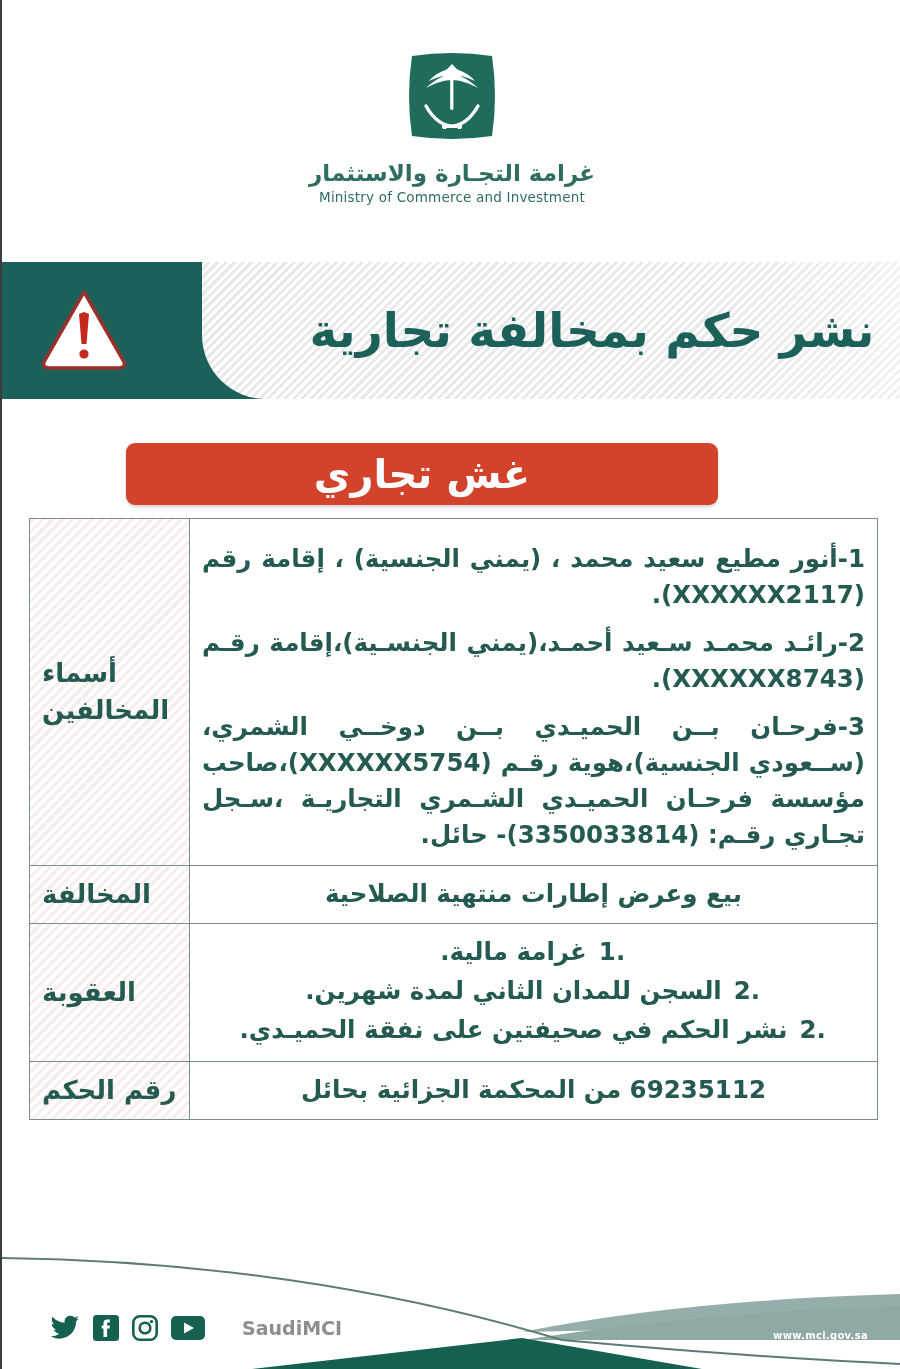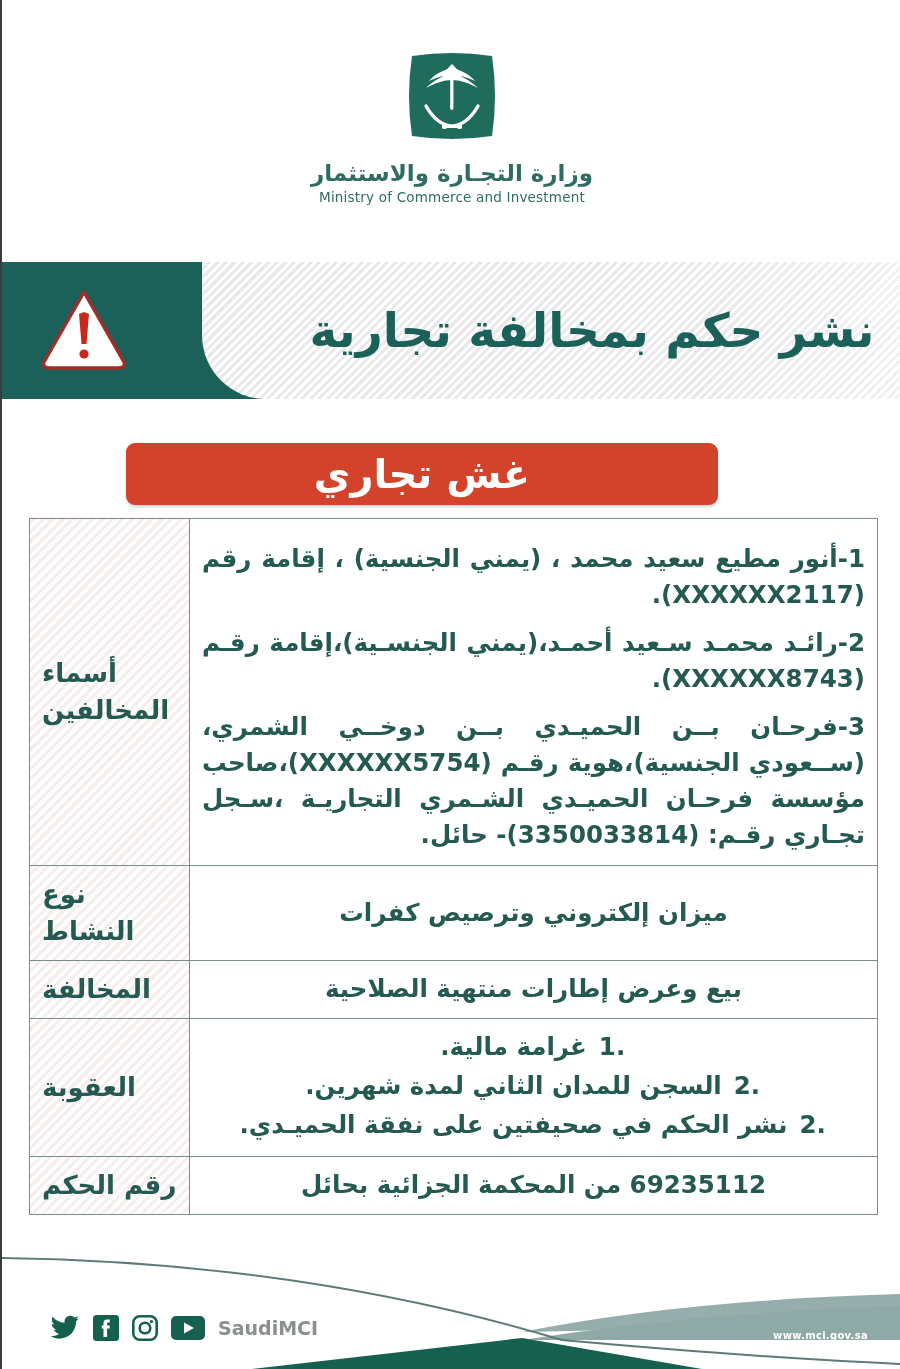--- a/index.html
+++ b/index.html
@@ -219,21 +219,21 @@
     align-items: center;
     gap: 13px;
     direction: ltr;
     z-index: 5;
   }
   .social-row .icon { display: block; }
   .handle {
     font-size: 19px;
     color: #8b8f8f;
     font-weight: bold;
-    margin-left: 0;
+    margin-left: 24px;
     direction: ltr;
   }
   .site-url {
     position: absolute;
     bottom: 28px;
     right: 34px;
     font-size: 10px;
     color: #ffffff;
     font-weight: bold;
     direction: ltr;
@@ -259,21 +259,21 @@
         <g stroke="#ffffff" stroke-width="3.4" fill="none" stroke-linecap="round">
           <path d="M24 58 C33 74 45 80 58 78"></path>
           <path d="M76 58 C67 74 55 80 42 78"></path>
         </g>
         <g fill="#ffffff">
           <circle cx="57.5" cy="78.5" r="2.6"></circle>
           <circle cx="42.5" cy="78.5" r="2.6"></circle>
         </g>
       </svg>
     </div>
-    <div class="ministry-ar">وزارة التجـارة والاستثمار</div>
+    <div class="ministry-ar">غرامة التجـارة والاستثمار</div>
     <div class="ministry-en">Ministry of Commerce and Investment</div>
   </div>
 
   <div class="banner">
     <div class="banner-stripes"></div>
     <div class="banner-title">نشر حكم بمخالفة تجارية</div>
     <div class="warn-wrap">
       <svg width="92" height="92" viewBox="0 0 92 92">
         <path d="M46 8 L86 78 Q88 84 80 84 L12 84 Q4 84 6 78 Z" fill="#ffffff" stroke="#9c2f28" stroke-width="3.5" stroke-linejoin="round"></path>
         <path d="M46 28 L51 30 L48.5 60 L43.5 60 L41 30 Z" fill="#c5281c"></path>
@@ -288,24 +288,20 @@
     <tbody>
       <tr>
         <td class="value-cell">
           <div class="names-list">
             <p>1-أنور مطيع سعيد محمد ، (يمني الجنسية) ، إقامة رقم (XXXXXX2117).</p>
             <p>2-رائـد محمـد سـعيد أحمـد،(يمني الجنسـية)،إقامة رقـم (XXXXXX8743).</p>
             <p>3-فرحـان بــن الحميـدي بــن دوخــي الشمري،(ســعودي الجنسية)،هوية رقـم (XXXXXX5754)،صاحب مؤسسة فرحـان الحميـدي الشـمري التجاريـة ،سـجل تجـاري رقـم: (3350033814)- حائل.</p>
           </div>
         </td>
         <td class="label-cell">أسماء المخالفين</td>
-      </tr>
-      <tr>
-        <td class="value-cell centered">ميزان إلكتروني وترصيص كفرات</td>
-        <td class="label-cell">نوع النشاط</td>
       </tr>
       <tr>
         <td class="value-cell centered">بيع وعرض إطارات منتهية الصلاحية</td>
         <td class="label-cell">المخالفة</td>
       </tr>
       <tr>
         <td class="value-cell">
           <ul class="penalty-list">
             <li>
               <span class="num">1.</span>

